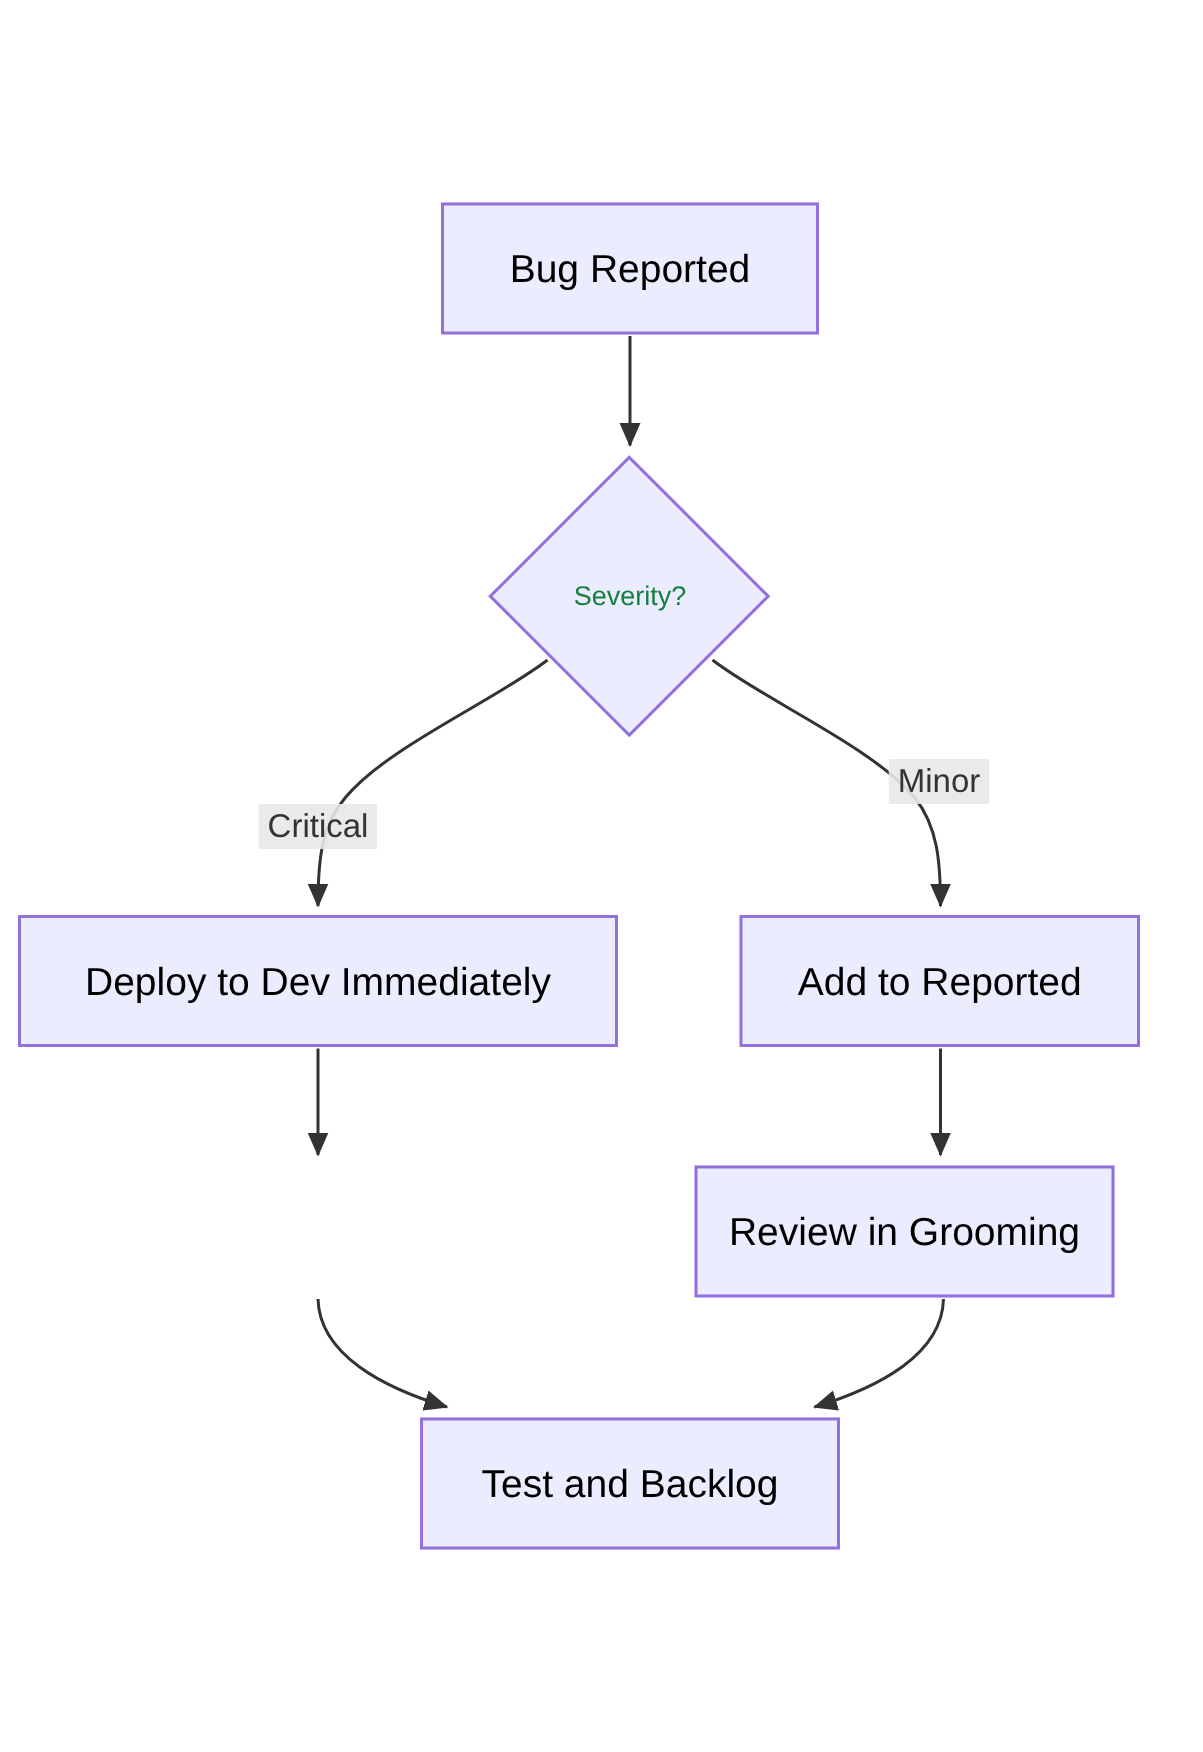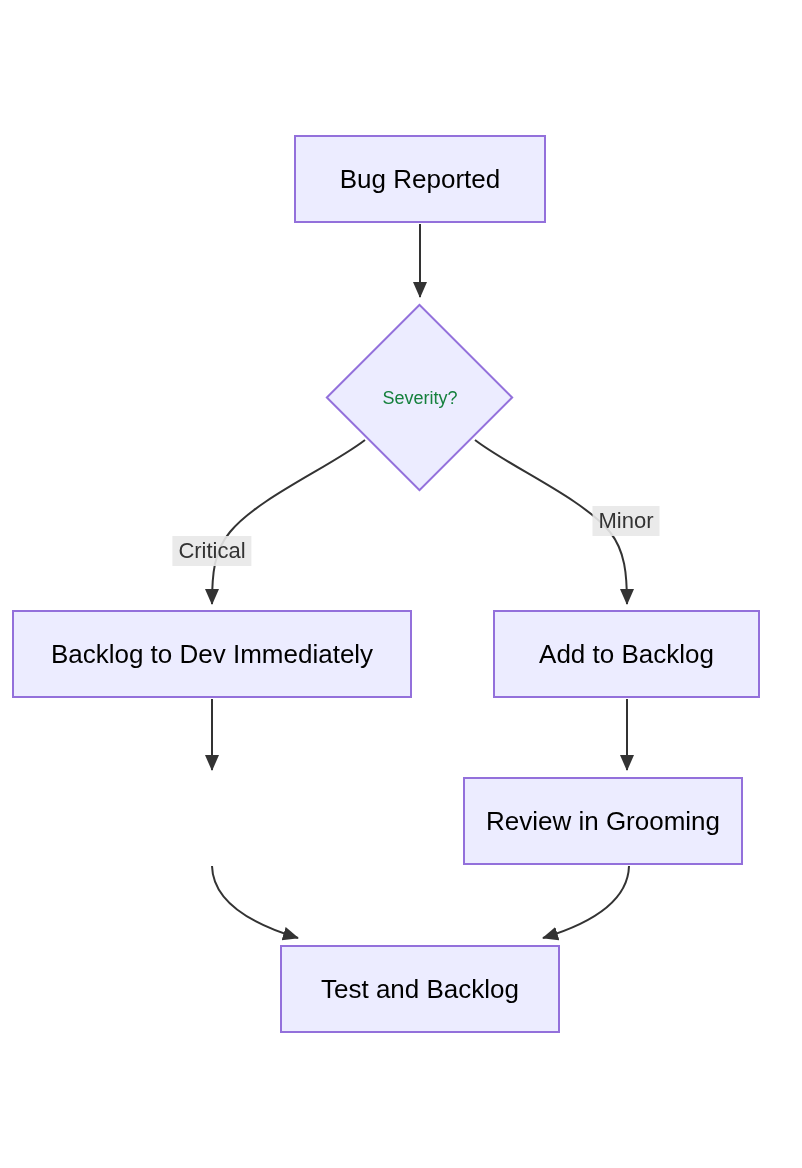--- a/index.html
+++ b/index.html
@@ -93,25 +93,25 @@
     <span>Bug Reported</span>
   </div>
 
   <div class="diamond-shape"></div>
   <div class="diamond-label">Severity?</div>
 
   <div class="edge-label edge-label-critical">Critical</div>
   <div class="edge-label edge-label-minor">Minor</div>
 
   <div class="node node-assign">
-    <span>Backlog to Dev Immediately</span>
+    <span>Deploy to Dev Immediately</span>
   </div>
 
   <div class="node node-backlog">
-    <span>Add to Backlog</span>
+    <span>Add to Reported</span>
   </div>
 
 
   <div class="node node-review">
     <span>Review in Grooming</span>
   </div>
 
   <div class="node node-test">
     <span>Test and Backlog</span>
   </div>

